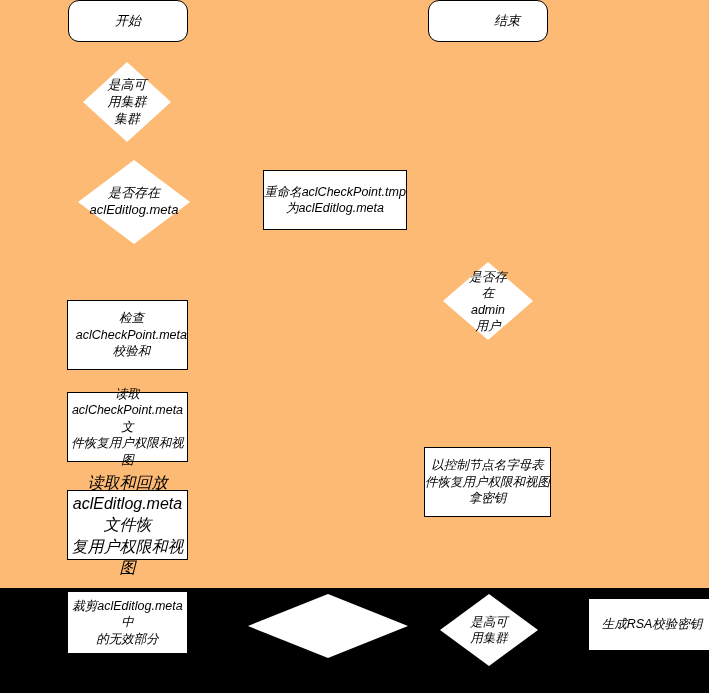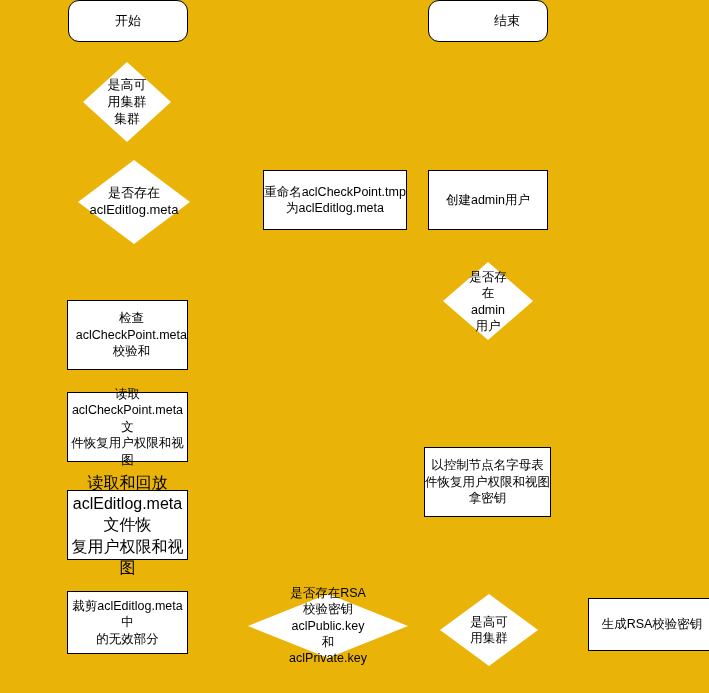--- a/index.html
+++ b/index.html
@@ -12,22 +12,23 @@
     height: 693px;
     position: relative;
     overflow: hidden;
     font-family: "Liberation Sans", "DejaVu Sans", sans-serif;
   }
   #canvas {
     position: absolute;
     left: 0;
     top: 0;
     width: 709px;
-    height: 693px;
-    background: #eab308;
+    height: 588px;
+    background: #fdba74;
+    font-style: italic;
   }
   .node {
     position: absolute;
     box-sizing: border-box;
     display: flex;
     align-items: center;
     justify-content: center;
     text-align: center;
     color: #000000;
     line-height: 1.32;
@@ -77,21 +78,20 @@
       <div class="diamond-label" style="font-size: 13px;">是高可用集群
 集群</div>
     </div>
     <div class="diamond-wrap" style="left: 78px; top: 160px; width: 112px; height: 84px;">
       <div class="diamond-shape"></div>
       <div class="diamond-label" style="font-size: 13px;">是否存在
 aclEditlog.meta</div>
     </div>
     <div class="node rect" style="left: 263px; top: 170px; width: 144px; height: 60px; font-size: 12.5px;"><span style="white-space: pre-line;">重命名aclCheckPoint.tmp
 为aclEditlog.meta</span></div>
-    <div class="node rect" style="left: 428px; top: 170px; width: 120px; height: 60px; font-size: 12.5px;"><span style="white-space: pre-line;">创建admin用户</span></div>
     <div class="diamond-wrap" style="left: 443px; top: 262px; width: 90px; height: 78px;">
       <div class="diamond-shape"></div>
       <div class="diamond-label" style="font-size: 12.5px;">是否存在
 admin用户</div>
     </div>
     <div class="node rect" style="left: 67px; top: 300px; width: 121px; height: 70px; font-size: 12.5px; justify-content: flex-end;"><span style="white-space: pre-line;">检查
 aclCheckPoint.meta
 校验和</span></div>
     <div class="node rect" style="left: 67px; top: 392px; width: 121px; height: 70px; font-size: 12.5px;"><span style="white-space: pre-line;">读取
 aclCheckPoint.meta文
@@ -99,22 +99,19 @@
     <div class="node rect" style="left: 424px; top: 447px; width: 127px; height: 70px; font-size: 12.5px;"><span style="white-space: pre-line;">以控制节点名字母表
 件恢复用户权限和视图
 拿密钥</span></div>
     <div class="node rect" style="left: 67px; top: 490px; width: 121px; height: 70px; font-size: 16px;"><span style="white-space: pre-line;">读取和回放
 aclEditlog.meta 文件恢
 复用户权限和视图</span></div>
     <div class="node rect" style="left: 67px; top: 591px; width: 121px; height: 63px; font-size: 12.5px;"><span style="white-space: pre-line;">裁剪aclEditlog.meta中
 的无效部分</span></div>
     <div class="diamond-wrap" style="left: 248px; top: 594px; width: 160px; height: 64px;">
       <div class="diamond-shape"></div>
-      <div class="diamond-label" style="font-size: 12.5px;">是否存在RSA校验密钥
-aclPublic.key 和
-aclPrivate.key</div>
     </div>
     <div class="diamond-wrap" style="left: 440px; top: 594px; width: 98px; height: 72px;">
       <div class="diamond-shape"></div>
       <div class="diamond-label" style="font-size: 12.5px;">是高可用集群</div>
     </div>
     <div class="node rect" style="left: 588px; top: 598px; width: 128px; height: 53px; font-size: 12.5px;"><span style="white-space: pre-line;">生成RSA校验密钥</span></div>
   </div>
 
 </body></html>

